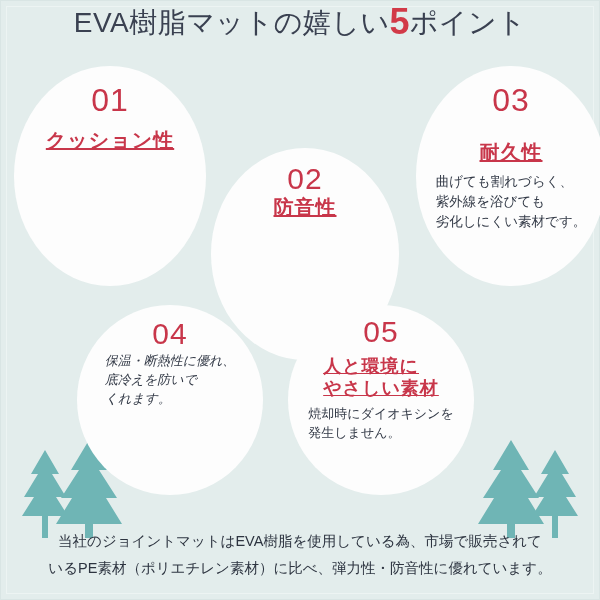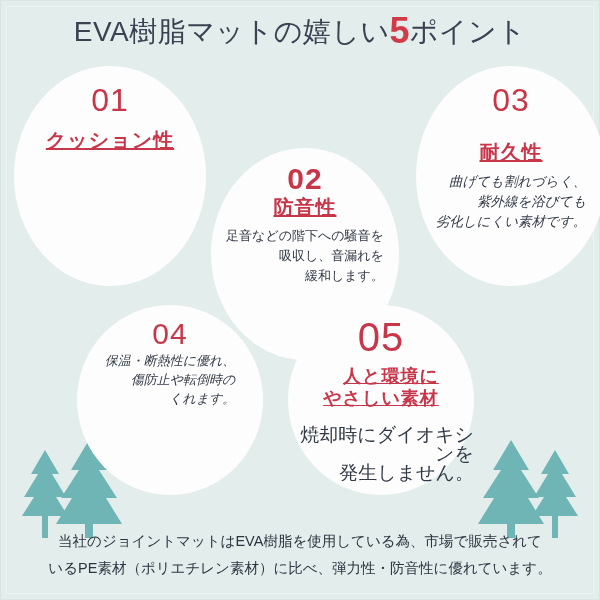--- a/index.html
+++ b/index.html
@@ -40,21 +40,21 @@
     left: 0; top: 0; right: 0; bottom: 0;
     border: 1px solid #d9e5e4;
     pointer-events: none;
     box-sizing: border-box;
   }
 
   
   .title {
     position: absolute;
     left: 0;
-    top: 13px;
+    top: 4px;
     width: 600px;
     text-align: center;
     font-size: 28px;
     line-height: 38px;
     letter-spacing: 0.5px;
     color: #3a4151;
     font-weight: 500;
     white-space: nowrap;
   }
   .title .accent-num {
@@ -68,21 +68,21 @@
 
   
   .circle {
     position: absolute;
     border-radius: 50%;
     background: #fdfdfd;
     display: flex;
     flex-direction: column;
     align-items: center;
     justify-content: flex-start;
-    text-align: right;
+    text-align: left;
     box-sizing: border-box;
   }
   .circle .num {
     color: #c8364a;
     font-weight: 400;
     letter-spacing: 1px;
     line-height: 1;
   }
   .circle .head {
     color: #c8364a;
@@ -106,56 +106,56 @@
   #circle-01 .head { font-size: 20px; margin-top: 12px; line-height: 24px; }
   #circle-01 .body { font-size: 13.5px; line-height: 20px; margin-top: 8px; }
 
   
   #circle-02 {
     left: 211px; top: 148px;
     width: 188px; height: 212px;
     padding-top: 16px;
     z-index: 2;
   }
-  #circle-02 .num  { font-size: 30px; font-weight: bold; }
+  #circle-02 .num  { font-size: 30px; }
   #circle-02 .head { font-size: 20px; margin-top: 1px; line-height: 24px; }
   #circle-02 .body { font-size: 13px; line-height: 20px; margin-top: 7px; }
 
   
   #circle-03 {
     left: 416px; top: 66px;
     width: 190px; height: 220px;
     padding-top: 18px;
     z-index: 3;
   }
   #circle-03 .num  { font-size: 32px; }
   #circle-03 .head { font-size: 20px; margin-top: 24px; line-height: 24px; }
-  #circle-03 .body { font-size: 13.5px; line-height: 20px; margin-top: 8px; font-style: italic; }
+  #circle-03 .body { font-size: 13.5px; line-height: 20px; margin-top: 8px; }
 
   
   #circle-04 {
     left: 77px;  top: 305px;
     width: 186px; height: 190px;
     padding-top: 14px;
     z-index: 4;
   }
   #circle-04 .num  { font-size: 30px; }
   #circle-04 .head { font-size: 20px; margin-top: 10px; line-height: 24px; }
   #circle-04 .body { font-size: 13px; line-height: 19px; margin-top: 2px; font-style: italic; }
 
   
   #circle-05 {
     left: 288px; top: 305px;
     width: 186px; height: 190px;
     padding-top: 12px;
     z-index: 4;
   }
-  #circle-05 .num  { font-size: 40px; }
+  #circle-05 .num  { font-size: 30px; }
   #circle-05 .head { font-size: 18px; margin-top: 8px; line-height: 22px; }
-  #circle-05 .body { font-size: 19px; line-height: 19px; margin-top: 16px; }
+  #circle-05 .body { font-size: 13px; line-height: 19px; margin-top: 5px; }
 
   
   .trees {
     position: absolute;
     bottom: 62px;
     z-index: 1;
   }
   .trees svg { display: block; }
   #trees-left  { left: 12px; }
   #trees-right { right: 12px; }
@@ -207,42 +207,37 @@
   </div>
 
   <div class="circle" id="circle-01">
     <div class="num">01</div>
     <div class="head">クッション性</div>
   </div>
 
   <div class="circle" id="circle-02">
     <div class="num">02</div>
     <div class="head">防音性</div>
-    <div class="body">
-      <span class="line">足音などの階下への騒音を</span><br>
-      <span class="line">吸収し、音漏れを</span><br>
-      <span class="line">緩和します。</span>
-    </div>
   </div>
 
   <div class="circle" id="circle-03">
     <div class="num">03</div>
     <div class="head">耐久性</div>
     <div class="body">
       <span class="line">曲げても割れづらく、</span><br>
       <span class="line">紫外線を浴びても</span><br>
       <span class="line">劣化しにくい素材です。</span>
     </div>
   </div>
 
   <div class="circle" id="circle-04">
     <div class="num">04</div>
     <div class="body">
       <span class="line">保温・断熱性に優れ、</span><br>
-      <span class="line">傷防止や転倒時の</span><br>
+      <span class="line">底冷えを防いで</span><br>
       <span class="line">くれます。</span>
     </div>
   </div>
 
   <div class="circle" id="circle-05">
     <div class="num">05</div>
     <div class="head">
       <span class="line">人と環境に</span><br>
       <span class="line">やさしい素材</span>
     </div>

